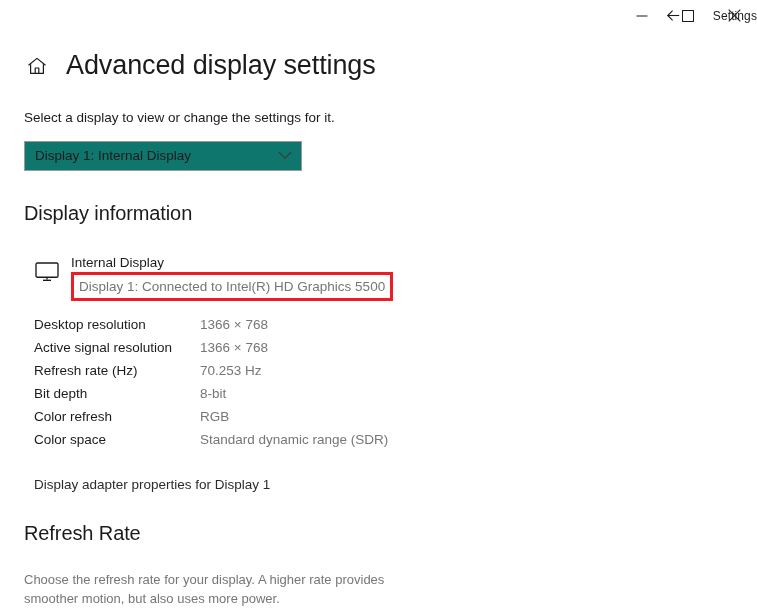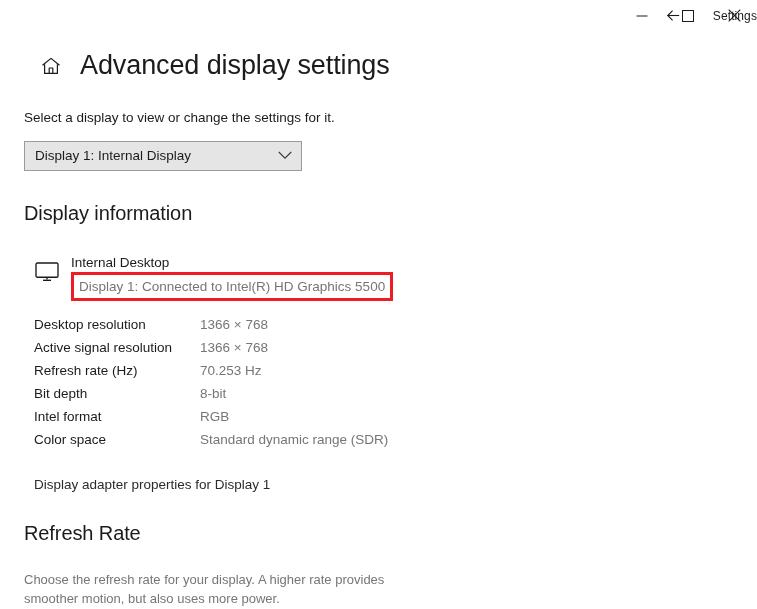--- a/index.html
+++ b/index.html
@@ -60,21 +60,21 @@
     border: none;
     padding: 0;
   }
   .win-btn svg { display: block; }
 
   
   .page-header {
     display: flex;
     align-items: center;
     margin-top: 21px;
-    padding-left: 38px;
+    padding-left: 24px;
   }
   .home-icon {
     width: 26px;
     height: 26px;
     display: flex;
     align-items: center;
     justify-content: center;
     flex: none;
   }
   .page-title {
@@ -96,21 +96,21 @@
     color: #1b1b1b;
     margin-top: 30px;
     line-height: 1.3;
   }
 
   .combo {
     margin-top: 14px;
     width: 278px;
     height: 30px;
     border: 1px solid #9a9a9a;
-    background: #e5e5e5;
+    background: #0f766e;
     display: flex;
     align-items: center;
     box-sizing: border-box;
     padding: 0 8px 0 10px;
   }
   .combo-value {
     font-size: 13.5px;
     color: #1b1b1b;
     flex: 1;
     white-space: nowrap;
@@ -290,21 +290,21 @@
 
   <div class="display-block">
     <span class="monitor-icon">
       <svg width="24" height="20" viewBox="0 0 24 20">
         <rect x="1" y="1" width="22" height="14.2" rx="1.3" ry="1.3" fill="none" stroke="#1b1b1b" stroke-width="1.35"></rect>
         <path d="M12 15.2 L12 17.6" stroke="#1b1b1b" stroke-width="1.35"></path>
         <path d="M8 18.3 L16 18.3" stroke="#1b1b1b" stroke-width="1.35"></path>
       </svg>
     </span>
     <div class="display-texts">
-      <div class="display-name">Internal Desktop</div>
+      <div class="display-name">Internal Display</div>
       <div class="highlight-box">
         <span class="display-conn">Display 1: Connected to Intel(R) HD Graphics 5500</span>
       </div>
     </div>
   </div>
 
   <div class="info-table">
 
     <div class="info-row">
       <span class="info-label">Desktop resolution</span>
@@ -320,21 +320,21 @@
       <span class="info-label">Refresh rate (Hz)</span>
       <span class="info-value">70.253 Hz</span>
     </div>
 
     <div class="info-row">
       <span class="info-label">Bit depth</span>
       <span class="info-value">8-bit</span>
     </div>
 
     <div class="info-row">
-      <span class="info-label">Intel format</span>
+      <span class="info-label">Color refresh</span>
       <span class="info-value">RGB</span>
     </div>
 
     <div class="info-row">
       <span class="info-label">Color space</span>
       <span class="info-value">Standard dynamic range (SDR)</span>
     </div>
 
     <a class="adapter-link" href="#">Display adapter properties for Display 1</a>
   </div>

